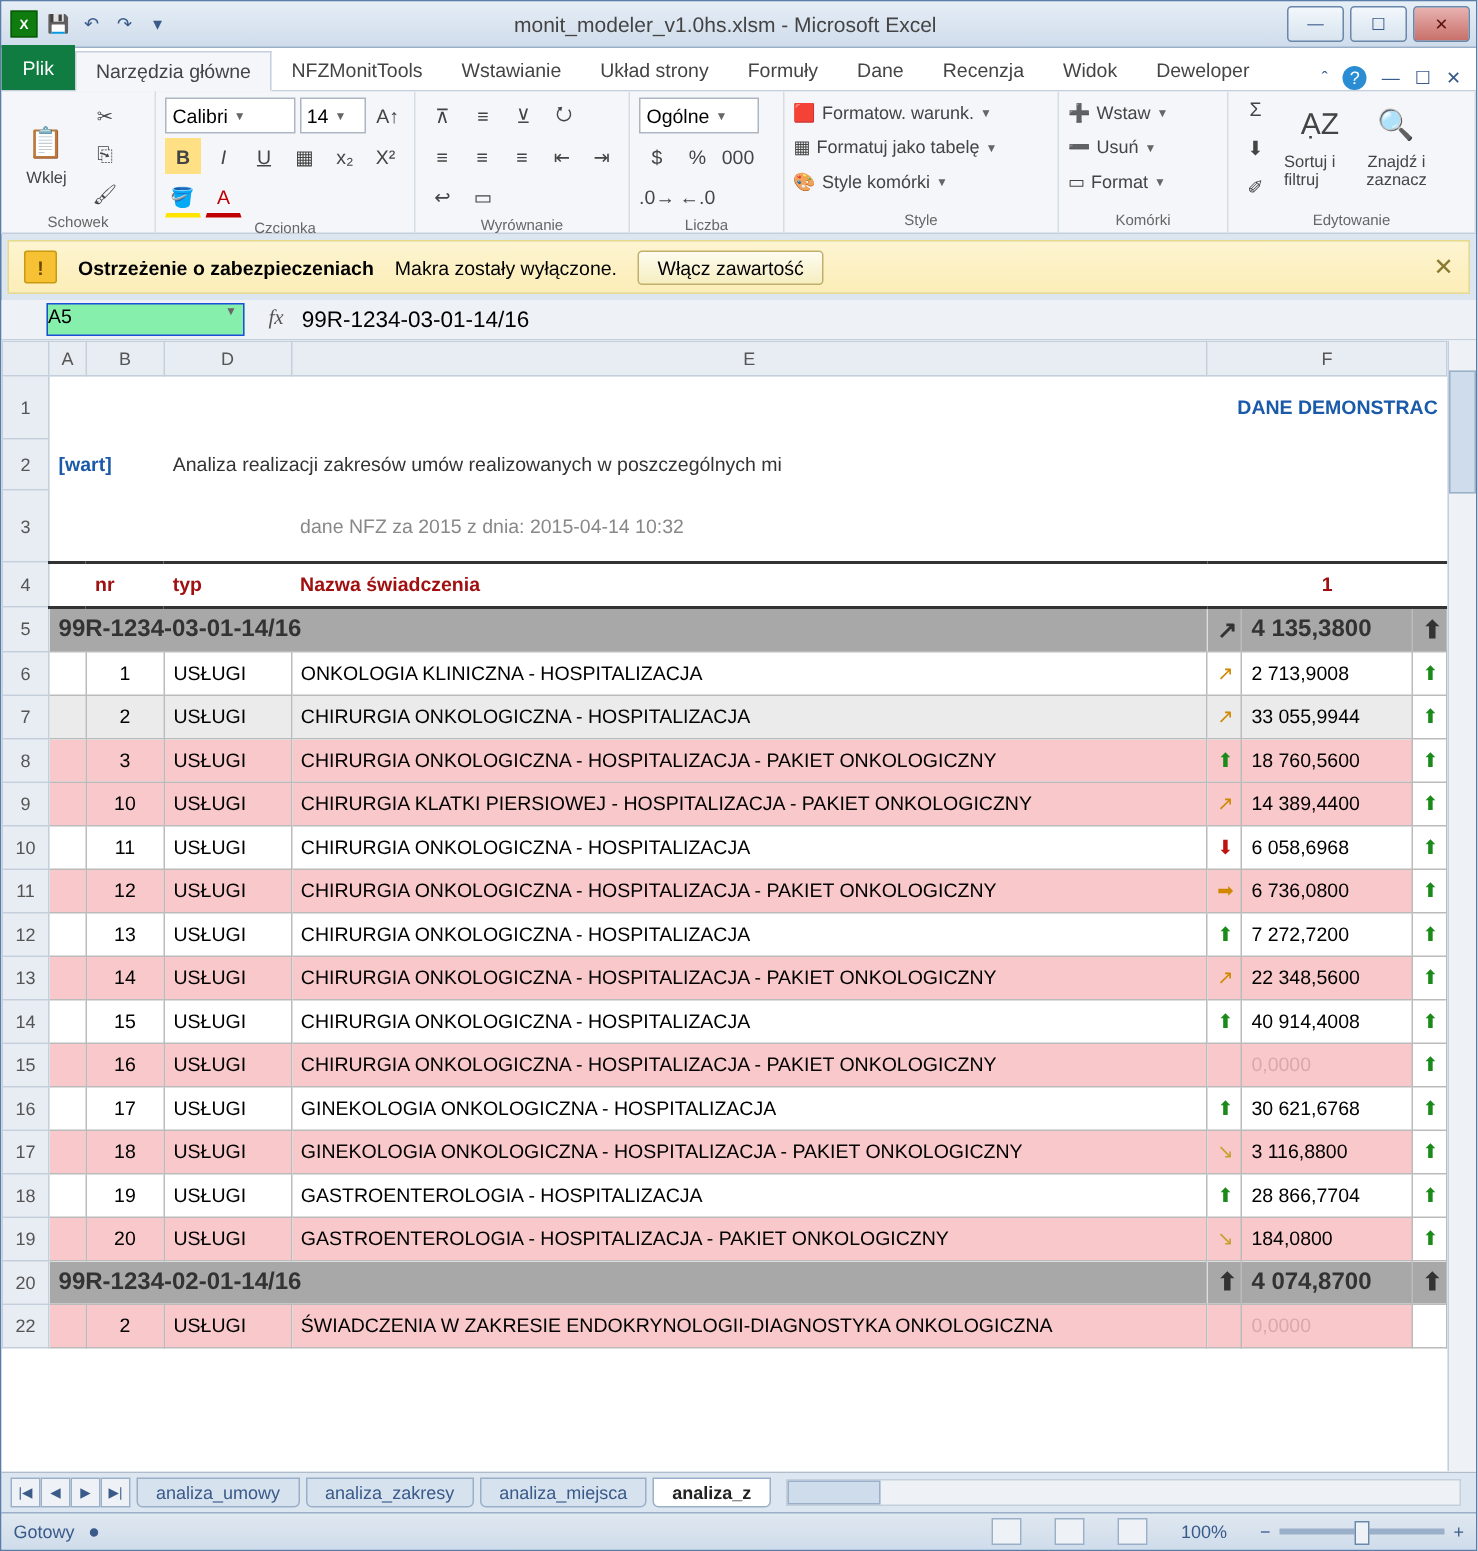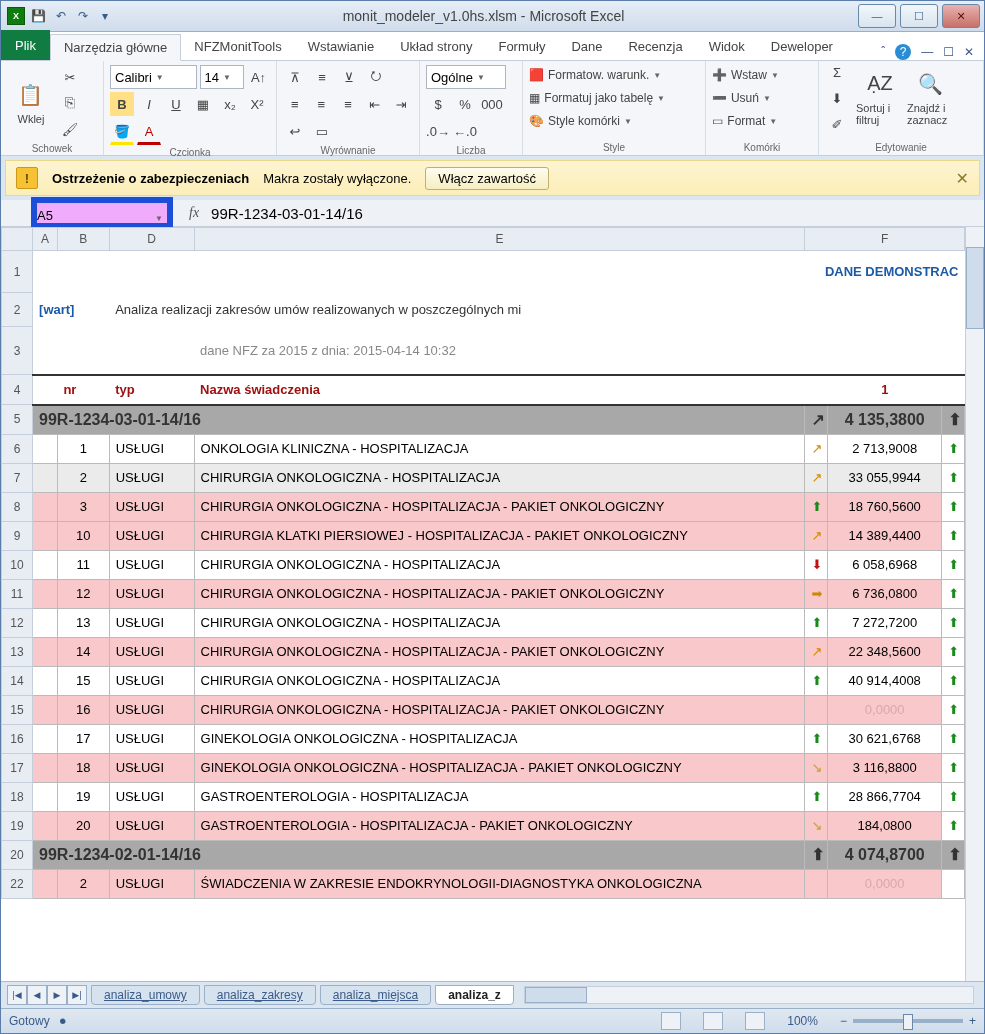--- a/index.html
+++ b/index.html
@@ -28,21 +28,21 @@
 .combo .dd{margin-left:4px;color:#666;font-size:8px}
 .ribrow{display:flex;flex-direction:column;gap:2px}
 .ribrowitem{display:flex;align-items:center;gap:4px;height:20px;font-size:12px;color:#444;white-space:nowrap}
 .ribrowitem .dd{font-size:8px;color:#666}
 .warnbar{background:linear-gradient(#fdf4d1,#fceeb8);border:1px solid #e8d98b;margin:4px;height:34px;display:flex;align-items:center;padding:0 10px;gap:14px;font-size:13px}
 .warnbar .wic{width:20px;height:20px;background:#f6c233;border:1px solid #c89a12;display:flex;align-items:center;justify-content:center;color:#6a4a00;font-weight:bold;border-radius:2px}
 .warnbar .wbold{font-weight:bold}
 .warnbar .wbtn{border:1px solid #c0b06c;background:linear-gradient(#fefcf0,#f6eec0);padding:3px 12px;border-radius:3px}
 .warnbar .wx{margin-left:auto;font-size:16px;color:#8a7a30;cursor:pointer}
 .namebox-row{background:#eef2f6;display:flex;align-items:center;height:26px;border-bottom:1px solid #c4cfdb}
-.namebox{width:130px;border:6px solid #1d4ed8;background:#f0abfc;height:20px;margin-left:30px;display:flex;align-items:flex-end;justify-content:center;font-size:13px}
+.namebox{width:130px;border:1px solid #1d4ed8;background:#86efac;height:20px;margin-left:30px;display:flex;align-items:flex-start;justify-content:center;font-size:13px}
 .namebox .dd{margin-left:auto;padding-right:4px;font-size:8px;color:#666}
 .fxzone{display:flex;align-items:center;margin-left:6px;flex:1}
 .fxzone .fxic{font-style:italic;font-family:serif;font-size:14px;color:#555;margin:0 10px}
 .fxzone input{flex:1;border:none;background:transparent;font-size:15px;height:20px;outline:none}
 .grid-area{flex:1;display:flex;overflow:hidden;background:#fff;position:relative}
 .grid-inner{flex:1;overflow:hidden}
 table.sheet{border-collapse:collapse;width:100%;table-layout:fixed}
 .sheet th.colh{background:#e8edf3;border:1px solid #c4cfdb;color:#555;font-weight:normal;height:20px;font-size:12px}
 .sheet th.rowh{background:#e8edf3;border:1px solid #c4cfdb;color:#555;font-weight:normal;width:30px;text-align:center;font-size:12px}
 .sheet td{border:1px solid #bbb;height:28px;padding:0 6px;font-size:13px;white-space:nowrap;overflow:hidden}
@@ -51,27 +51,27 @@
 .wart{color:#1a5aa8;font-weight:bold;font-size:16px}
 .title-analiza{font-size:20px;color:#333;font-weight:normal}
 .dane-nfz{color:#888;font-size:14px}
 .col-hdr{color:#a01010;font-weight:bold;font-size:13px}
 .grouprow td{background:#a8a8a8;font-weight:bold;font-size:16px;color:#333}
 .grey{background:#ebebeb}
 .pink{background:#f8c8ca}
 .nazwa{font-size:11px}
 .typ{font-size:11px}
 .nr{text-align:center;font-size:14px}
-.val{text-align:center;font-size:15px;padding-right:4px}
+.val{text-align:left;font-size:15px;padding-right:4px}
 .arr{width:18px;text-align:center;font-size:13px}
 .au{color:#1a8a1a}.ad{color:#c01010}.ar{color:#d08800}.axr{color:#c8a030}
 .tabs-bottom{height:26px;background:#dce6f0;display:flex;align-items:center;border-top:1px solid #b0bcca;font-size:12px}
 .tabs-bottom .nav{display:flex;gap:0;padding-left:6px}
 .tabs-bottom .nav .n{width:18px;height:18px;border:1px solid #9ab0c8;background:#eef2f6;display:flex;align-items:center;justify-content:center;color:#3a5a8a;font-size:9px}
-.tabs-bottom .stab{background:#d6e2ee;border:1px solid #9ab0c8;padding:2px 12px;margin-left:4px;color:#3a5a8a;text-decoration:underline;border-radius:0 0 4px 4px}
+.tabs-bottom .stab{background:#d6e2ee;border:1px solid #9ab0c8;padding:2px 12px;margin-left:4px;color:#3a5a8a;border-radius:0 0 4px 4px}
 .tabs-bottom .stab.active{background:#fff;color:#222;font-weight:bold;text-decoration:none}
 .tabs-bottom .hscroll{flex:1;margin:0 10px;height:16px;background:#eef2f6;border:1px solid #c4cfdb;position:relative}
 .tabs-bottom .hscroll .thumb{position:absolute;left:0;width:60px;height:14px;background:#cfdceb;border:1px solid #9ab0c8}
 .status{height:24px;background:linear-gradient(#e0e8f0,#cfdceb);display:flex;align-items:center;font-size:12px;color:#3a5a8a;border-top:1px solid #9ab0c8;padding:0 8px}
 .status .right{margin-left:auto;display:flex;align-items:center;gap:22px}
 .status .vb{width:18px;height:16px;border:1px solid #9ab0c8;background:#eef2f6}
 .status .zoom{display:flex;align-items:center;gap:6px}
 .status .zslider{width:110px;height:4px;background:#9ab0c8;position:relative}
 .status .zslider .zt{position:absolute;left:50%;top:-5px;width:8px;height:14px;background:#eef2f6;border:1px solid #6a88aa;transform:translateX(-50%)}
 .vscroll{width:18px;background:#eef2f6;border-left:1px solid #c4cfdb;position:relative}
@@ -252,21 +252,21 @@
      <div class="smallbtn">Σ</div>
      <div class="smallbtn">⬇</div>
      <div class="smallbtn">✐</div>
     </div>
     <div class="bigbtn">
             <div class="ic">ẠZ</div>
             <span style="line-height:1.1">Sortuj i filtruj</span>
           </div>
     <div class="bigbtn">
             <div class="ic">🔍</div>
-            <span style="text-align:left;line-height:1.1">Znajdź i zaznacz</span>
+            <span style="text-align:center;line-height:1.1">Znajdź i zaznacz</span>
           </div>
    </div>
    <div class="lbl">Edytowanie</div>
   </div>
  </div>
 
  <div class="warnbar">
   <div class="wic">!</div>
   <span class="wbold">Ostrzeżenie o zabezpieczeniach</span>
   <span>Makra zostały wyłączone.</span>

